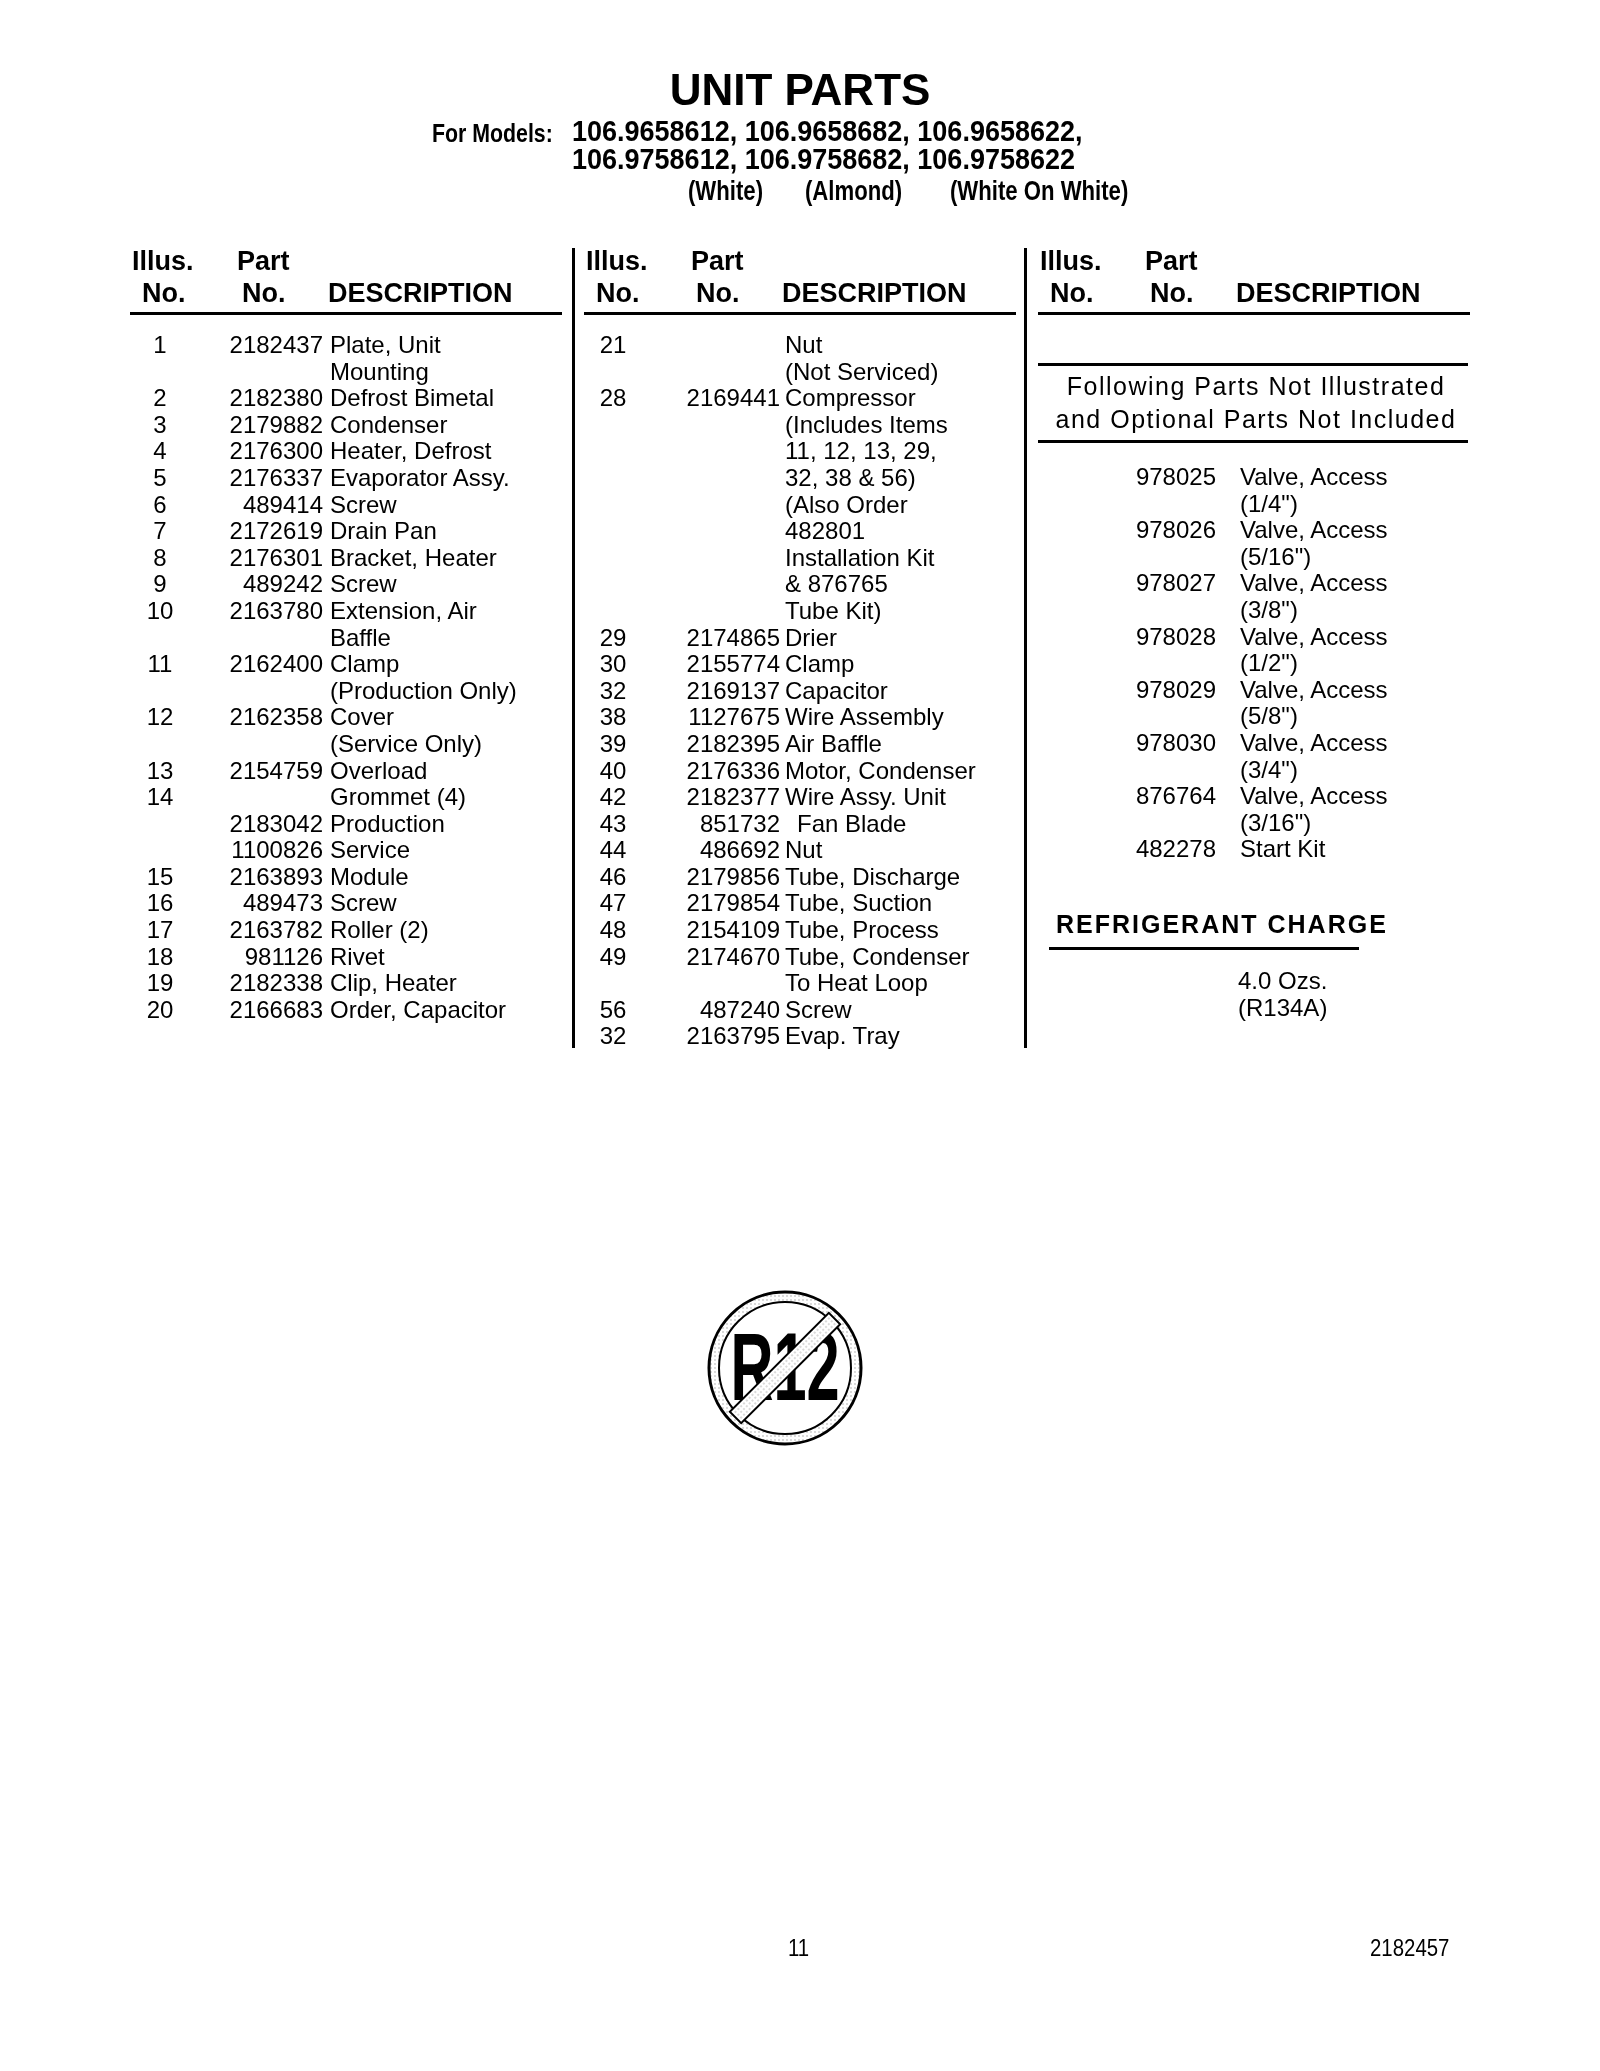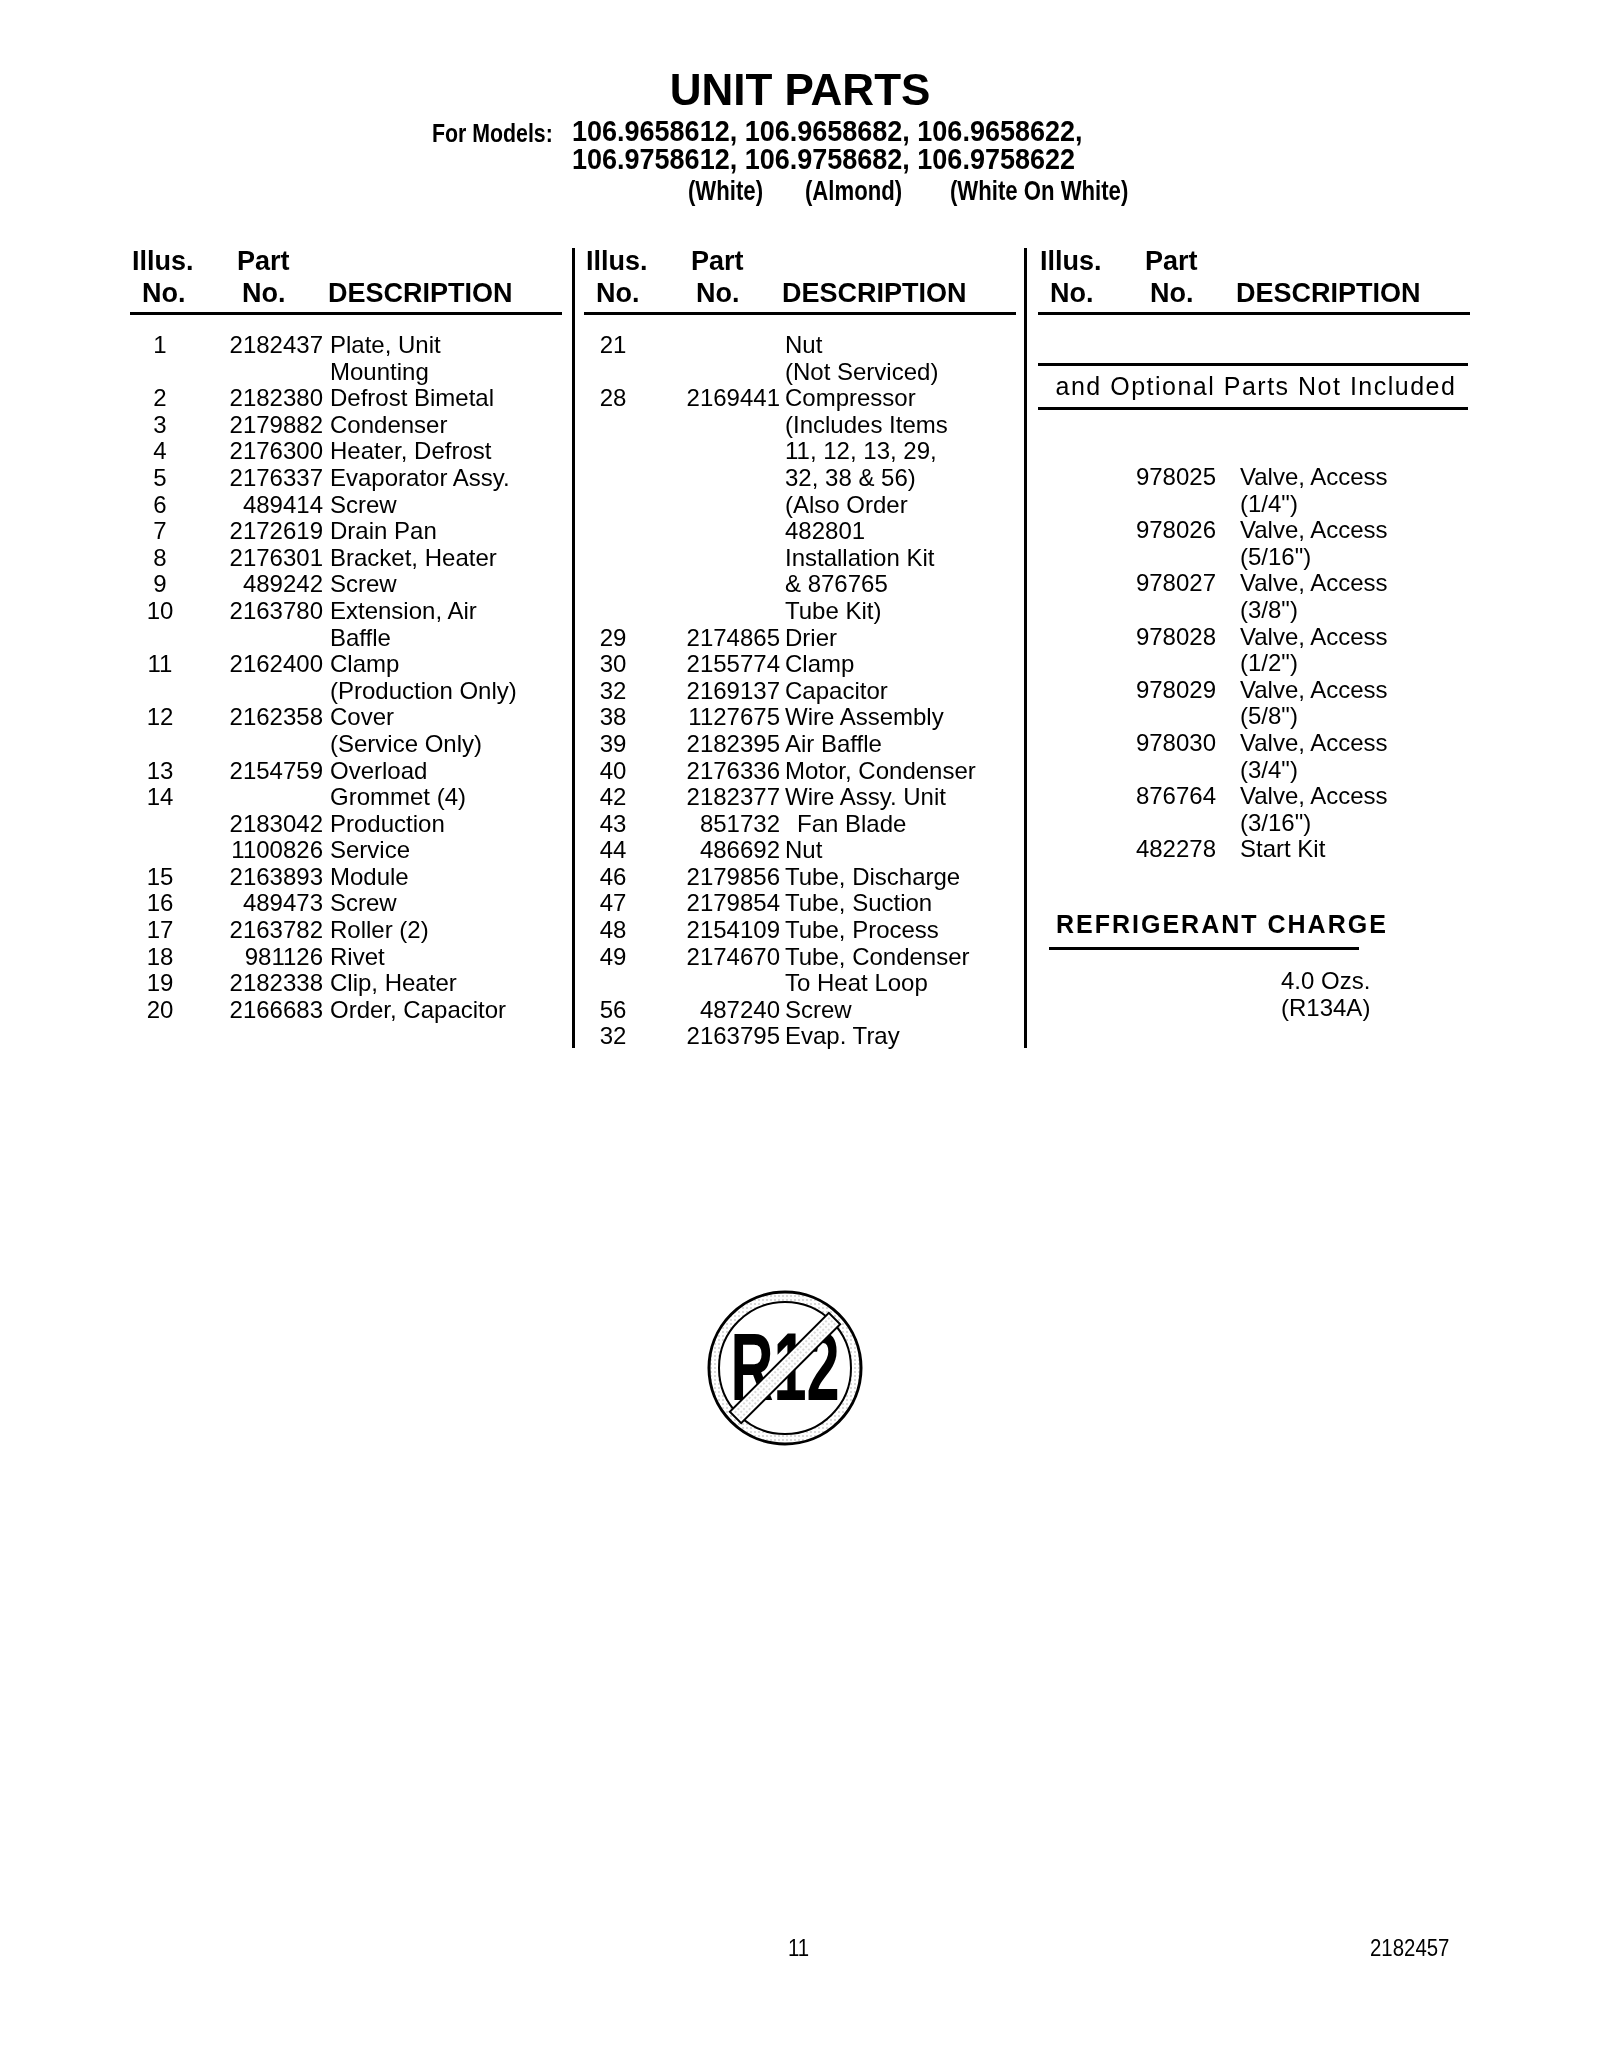--- a/index.html
+++ b/index.html
@@ -22,21 +22,21 @@
     .row .part { position: absolute; text-align: right; width: 110px; }
     .row .desc { position: absolute; }
     .vrule { position: absolute; width: 3px; background: #000; }
 
     .notice { position: absolute; left: 1038px; top: 363px; width: 436px; }
     .notice .rule { height: 3px; background: #000; width: 430px; }
     .notice .txt { font-size: 25px; letter-spacing: 1.5px; line-height: 33px; text-align: center; padding: 4px 0 4px 0; white-space: nowrap; }
 
     .refrig-title { position: absolute; left: 1056px; top: 910px; font-weight: bold; font-size: 25px; letter-spacing: 2px; white-space: nowrap; }
     .refrig-rule { position: absolute; left: 1049px; top: 947px; width: 310px; height: 3px; background: #000; }
-    .refrig-val { position: absolute; left: 1238px; top: 968px; font-size: 24px; line-height: 26.6px; white-space: nowrap; margin-left: 43px; }
+    .refrig-val { position: absolute; left: 1238px; top: 968px; font-size: 24px; line-height: 26.6px; white-space: nowrap; }
 
     .logo { position: absolute; left: 705px; top: 1290px; width: 160px; height: 160px; }
 
     .footer-page { position: absolute; left: 788px; top: 1934px; font-size: 24px; transform: scaleX(0.85); transform-origin: left top; }
     .footer-doc { position: absolute; left: 1370px; top: 1934px; font-size: 24px; transform: scaleX(0.85); transform-origin: left top; }
   </style>
 </head>
 <body>
 
 <div class="title">UNIT PARTS</div>
@@ -351,20 +351,21 @@
     <span style="left:107px; top:0;">Part</span>
     <span style="left:112px; top:32px;">No.</span>
     <span style="left:198px; top:32px;">DESCRIPTION</span>
   </div>
   <div class="hdr-rule" style="width:432px;"></div>
 </div>
 
 <div class="notice">
   <div class="rule"></div>
   <div class="txt">
+    <div>Following Parts Not Illustrated</div>
     <div>and Optional Parts Not Included</div>
   </div>
   <div class="rule"></div>
 </div>
 
 <div class="rows" style="position:absolute; left:1038px; top:464px; font-size:24px; line-height:26.6px;">
     <div class="row">
       <span class="part" style="left: 68px;">978025</span>
       <span class="desc" style="left: 202px;">Valve, Access</span>
     </div>

